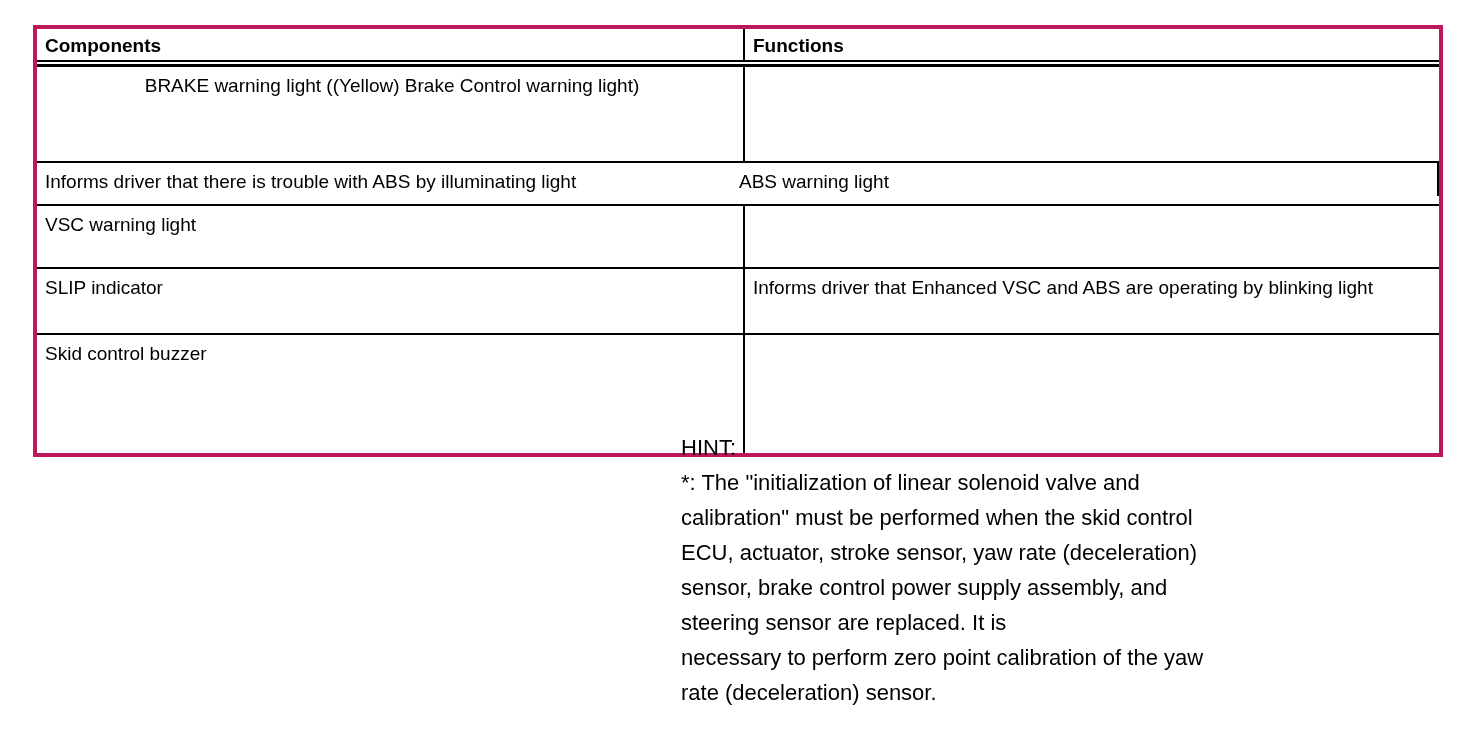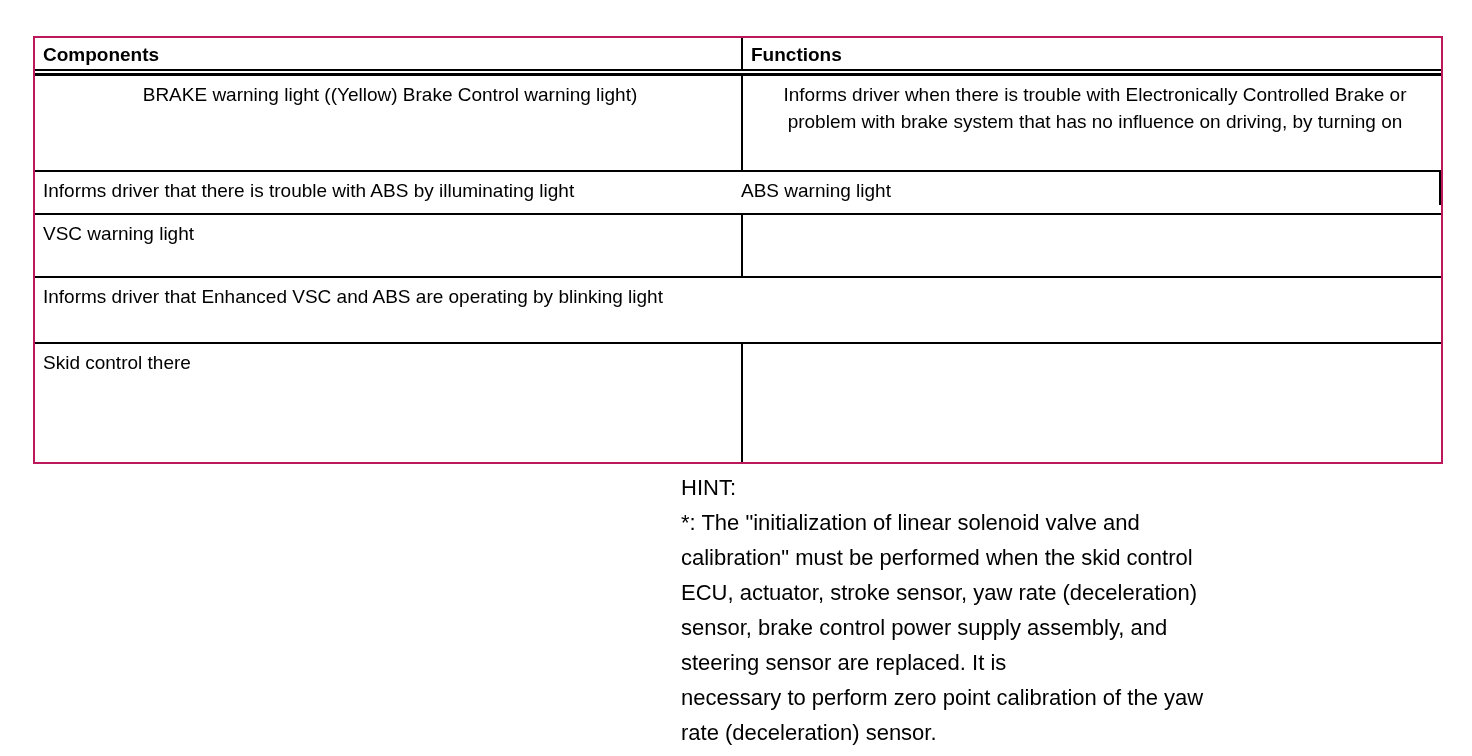--- a/index.html
+++ b/index.html
@@ -13,23 +13,23 @@
     position: relative;
     width: 1472px;
     height: 756px;
     background: #ffffff;
     overflow: hidden;
   }
   
   .tbl {
     position: absolute;
     left: 33px;
-    top: 36px;
+    top: 25px;
     width: 1410px;
-    border: 2px solid #be185d;
+    border: 4px solid #be185d;
     box-sizing: border-box;
     background: #fff;
   }
   .trow {
     display: flex;
     align-items: stretch;
   }
   .cell {
     box-sizing: border-box;
     font-size: 19px;
@@ -65,57 +65,57 @@
   .row-3 { min-height: 64px; }
   .row-4 { min-height: 118px; }
   
   .hint {
     position: absolute;
     left: 681px;
     top: 430px;
     font-size: 22px;
     line-height: 35px;
   }
-  .hint-title { white-space: pre; margin-top: 40px; }
+  .hint-title { white-space: pre; }
   .hint-body  { white-space: pre; }
 </style>
 </head>
 <body>
 
 <div class="page">
 
   <div class="tbl">
 
     <div class="trow thead">
       <div class="cell c1">Components</div>
       <div class="cell c2">Functions</div>
     </div>
 
     <div class="double-rule"></div>
 
     <div class="trow row-0">
       <div class="cell c1">BRAKE warning light ((Yellow) Brake Control warning light)</div>
-      <div class="cell c2">Informs driver when there is trouble with Electronically Controlled Brake or problem with brake system that has no influence on driving, by turning on</div>
     </div>
 
     <div class="trow sep row-1">
       <div class="cell c2">Informs driver that there is trouble with ABS by illuminating light</div>
       <div class="cell c1">ABS warning light</div>
     </div>
 
     <div class="trow sep row-2">
       <div class="cell c1">VSC warning light</div>
     </div>
 
     <div class="trow sep row-3">
+      <div class="cell c1">SLIP indicator</div>
       <div class="cell c2">Informs driver that Enhanced VSC and ABS are operating by blinking light</div>
     </div>
 
     <div class="trow sep row-4">
-      <div class="cell c1">Skid control there</div>
+      <div class="cell c1">Skid control buzzer</div>
     </div>
 
   </div>
 
   <div class="hint">
     <div class="hint-title">HINT:</div>
     <div class="hint-body">*: The "initialization of linear solenoid valve and
 calibration" must be performed when the skid control
 ECU, actuator, stroke sensor, yaw rate (deceleration)
 sensor, brake control power supply assembly, and

